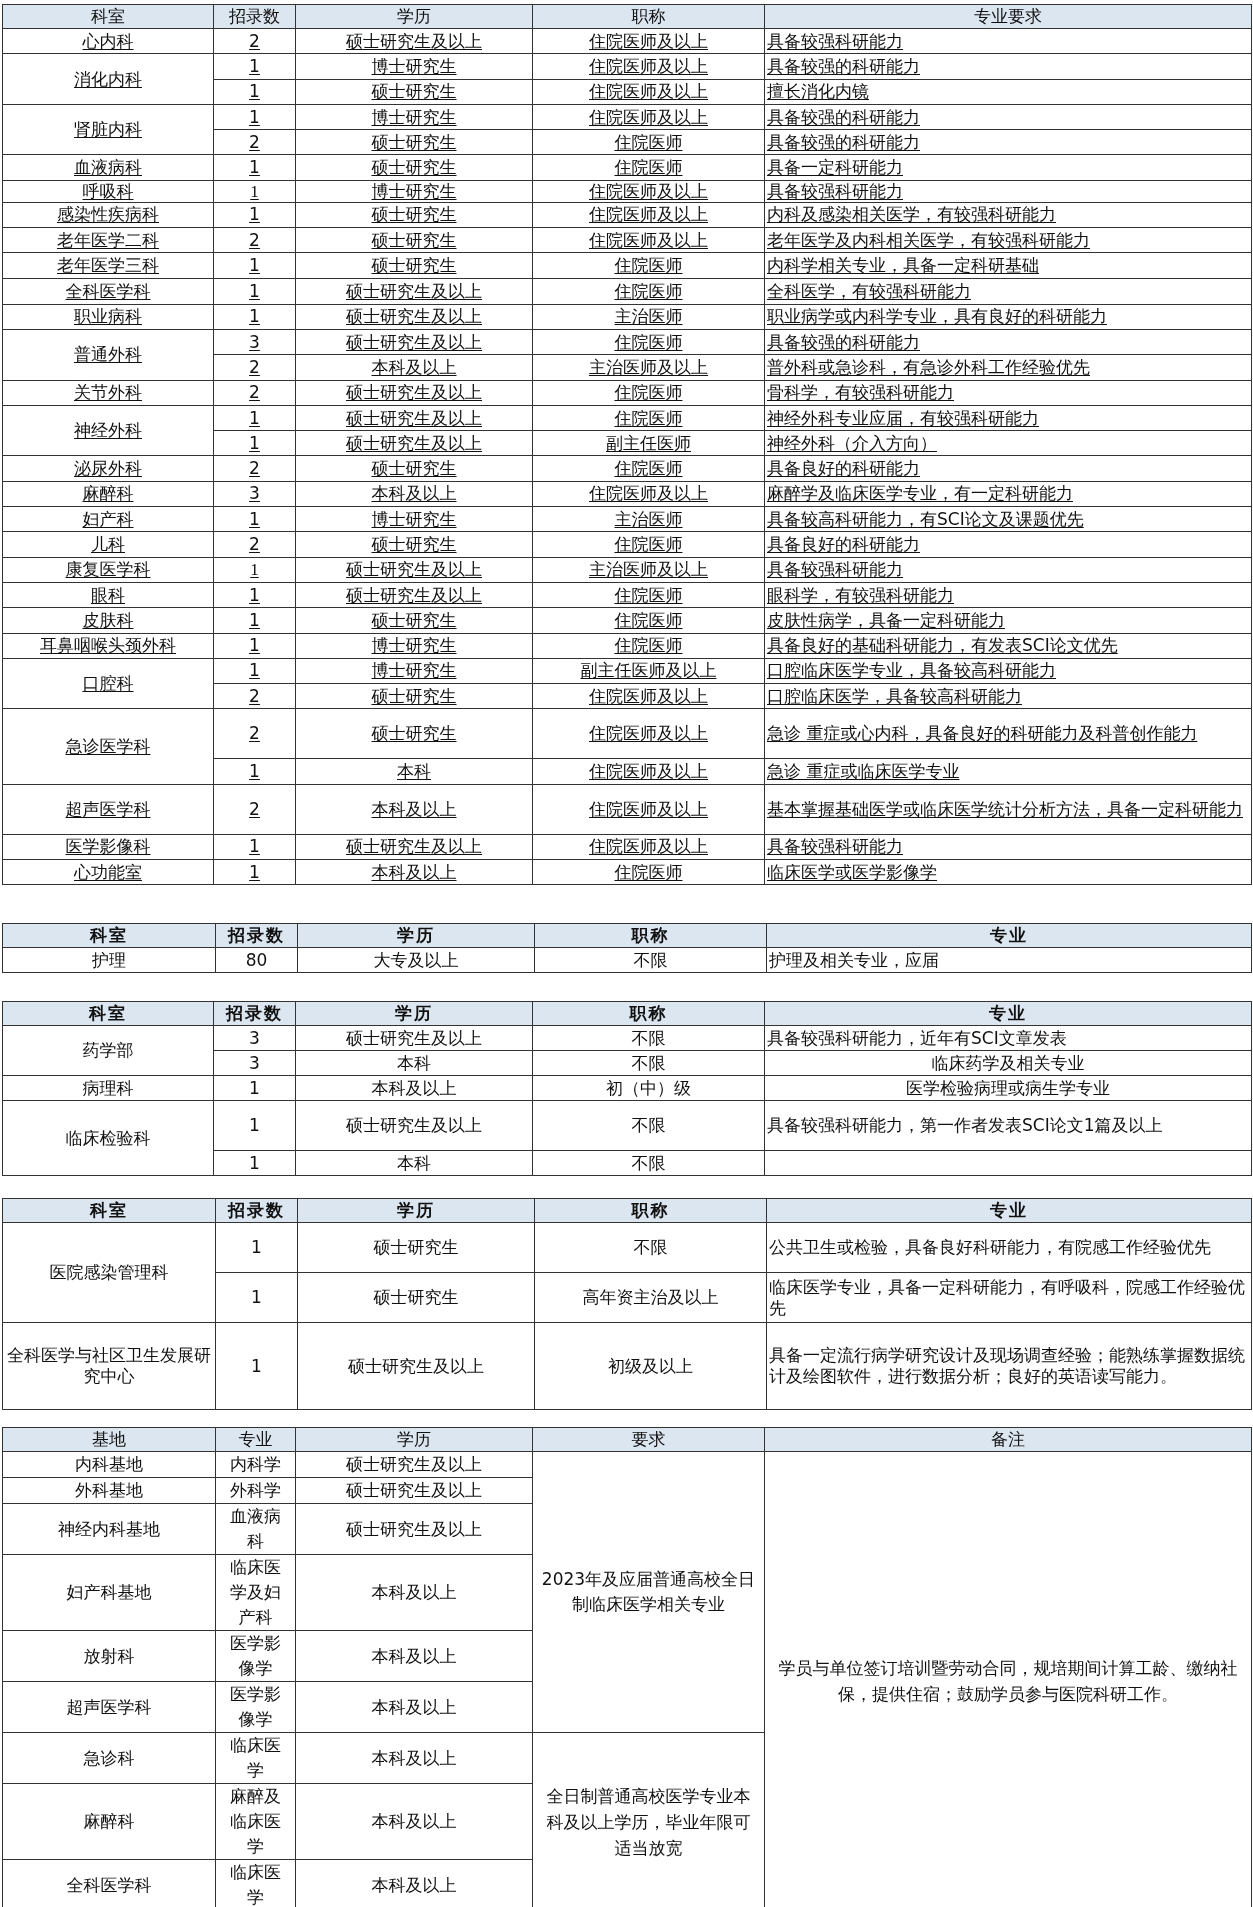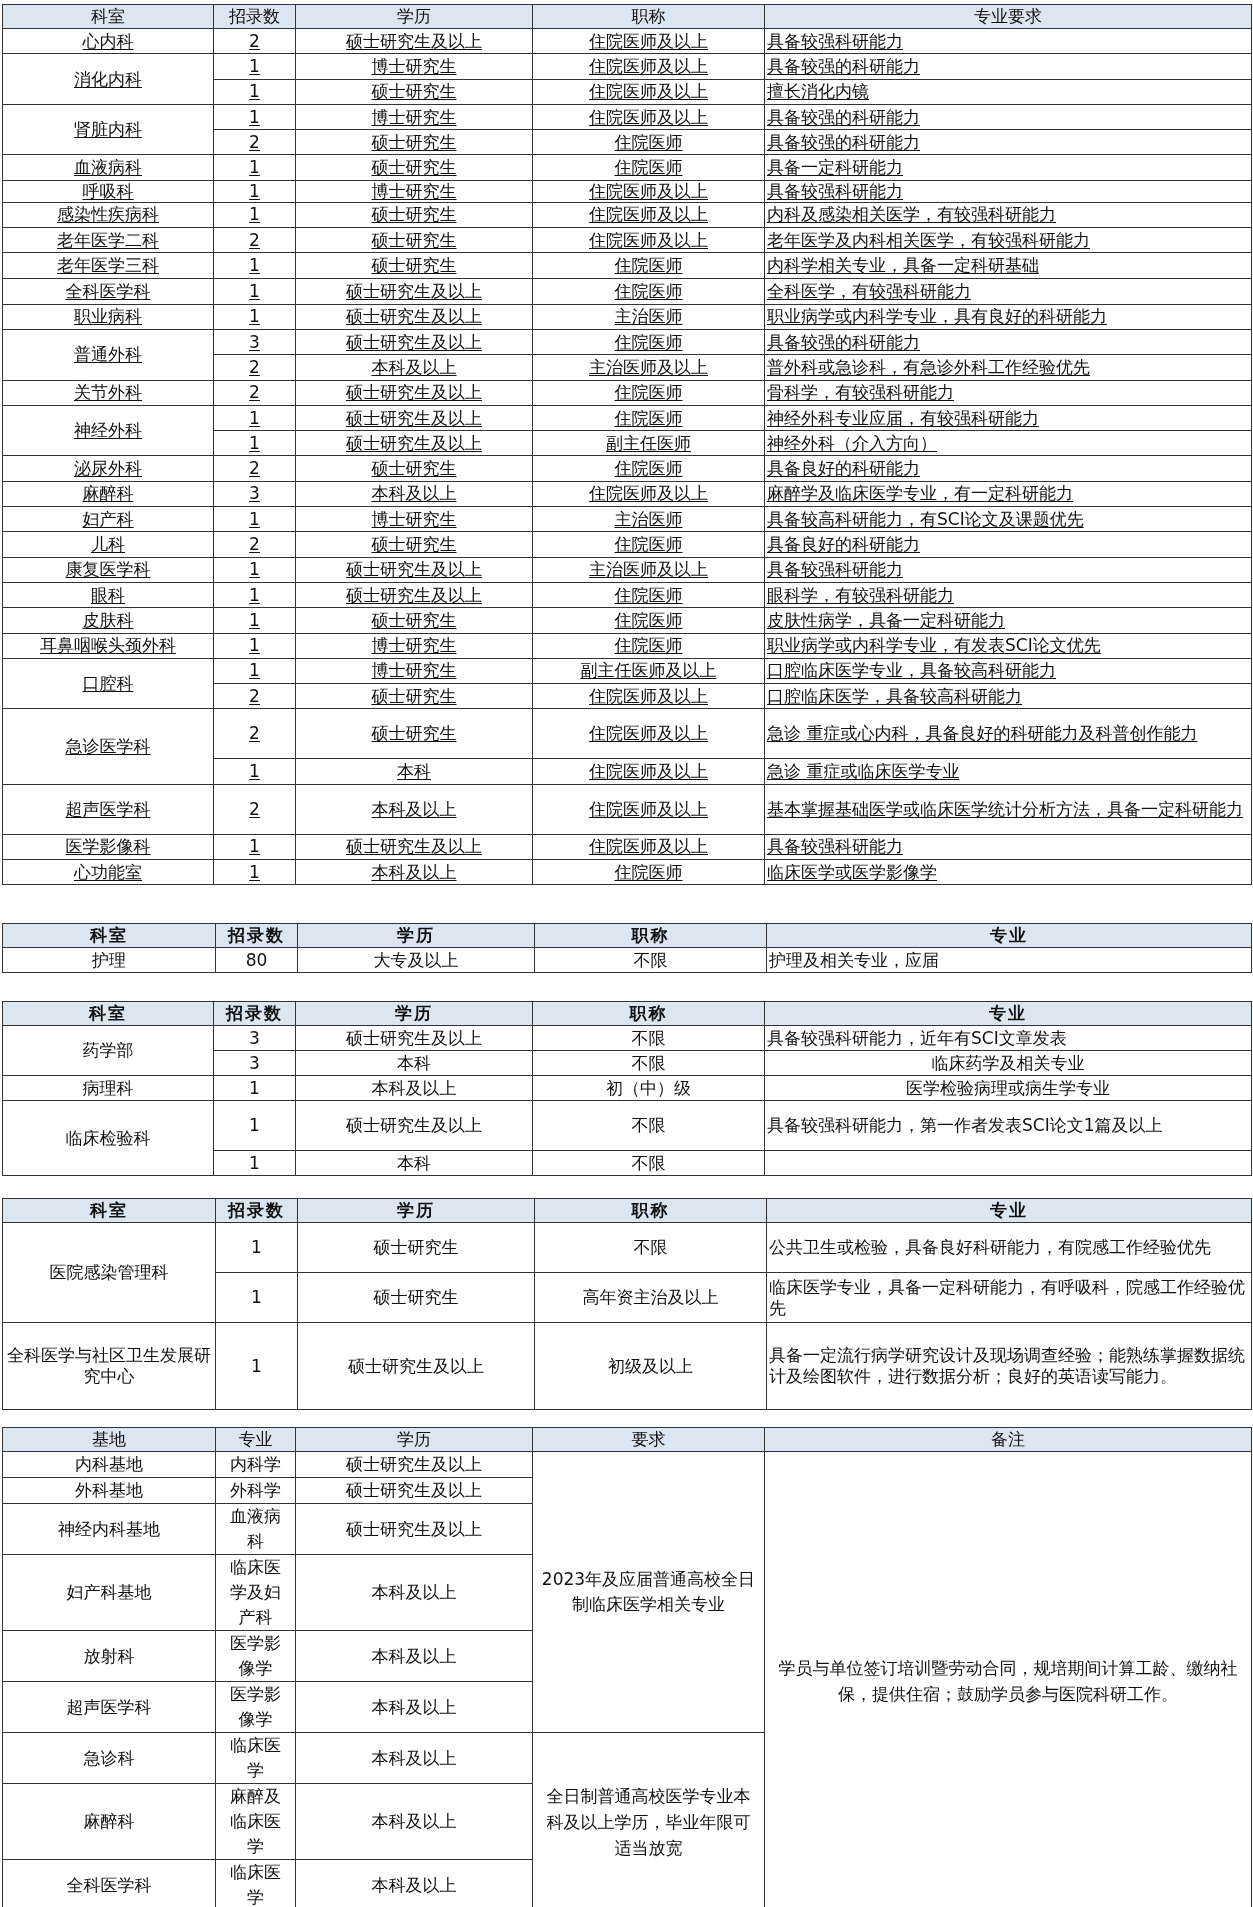--- a/index.html
+++ b/index.html
@@ -70,21 +70,21 @@
           <td class="c"><span class="t">住院医师</span></td>
           <td class="l"><span class="t">具备较强的科研能力</span></td>
         </tr>
         <tr style="height: 25.3px;">
           <td class="c" rowspan="1"><span class="t">血液病科</span></td>
           <td class="c"><span class="t">1</span></td>
           <td class="c"><span class="t">硕士研究生</span></td>
           <td class="c"><span class="t">住院医师</span></td>
           <td class="l"><span class="t">具备一定科研能力</span></td>
         </tr>
-        <tr style="height: 22px;">
+        <tr style="height: 22px; font-family: Liberation Serif, serif;">
           <td class="c" rowspan="1"><span class="t">呼吸科</span></td>
           <td class="c"><span class="t">1</span></td>
           <td class="c"><span class="t">博士研究生</span></td>
           <td class="c"><span class="t">住院医师及以上</span></td>
           <td class="l"><span class="t">具备较强科研能力</span></td>
         </tr>
         <tr style="height: 25.3px;">
           <td class="c" rowspan="1"><span class="t">感染性疾病科</span></td>
           <td class="c"><span class="t">1</span></td>
           <td class="c"><span class="t">硕士研究生</span></td>
@@ -173,21 +173,21 @@
           <td class="c"><span class="t">主治医师</span></td>
           <td class="l"><span class="t">具备较高科研能力，有SCI论文及课题优先</span></td>
         </tr>
         <tr style="height: 25.3px;">
           <td class="c" rowspan="1"><span class="t">儿科</span></td>
           <td class="c"><span class="t">2</span></td>
           <td class="c"><span class="t">硕士研究生</span></td>
           <td class="c"><span class="t">住院医师</span></td>
           <td class="l"><span class="t">具备良好的科研能力</span></td>
         </tr>
-        <tr style="height: 25.3px;">
+        <tr style="height: 25.3px; font-family: Liberation Serif, serif;">
           <td class="c" rowspan="1"><span class="t">康复医学科</span></td>
           <td class="c"><span class="t">1</span></td>
           <td class="c"><span class="t">硕士研究生及以上</span></td>
           <td class="c"><span class="t">主治医师及以上</span></td>
           <td class="l"><span class="t">具备较强科研能力</span></td>
         </tr>
         <tr style="height: 25.3px;">
           <td class="c" rowspan="1"><span class="t">眼科</span></td>
           <td class="c"><span class="t">1</span></td>
           <td class="c"><span class="t">硕士研究生及以上</span></td>
@@ -199,21 +199,21 @@
           <td class="c"><span class="t">1</span></td>
           <td class="c"><span class="t">硕士研究生</span></td>
           <td class="c"><span class="t">住院医师</span></td>
           <td class="l"><span class="t">皮肤性病学，具备一定科研能力</span></td>
         </tr>
         <tr style="height: 25.3px;">
           <td class="c" rowspan="1"><span class="t">耳鼻咽喉头颈外科</span></td>
           <td class="c"><span class="t">1</span></td>
           <td class="c"><span class="t">博士研究生</span></td>
           <td class="c"><span class="t">住院医师</span></td>
-          <td class="l"><span class="t">职业病学或内科学专业，有发表SCI论文优先</span></td>
+          <td class="l"><span class="t">具备良好的基础科研能力，有发表SCI论文优先</span></td>
         </tr>
         <tr style="height: 25.3px;">
           <td class="c" rowspan="2"><span class="t">口腔科</span></td>
           <td class="c"><span class="t">1</span></td>
           <td class="c"><span class="t">博士研究生</span></td>
           <td class="c"><span class="t">副主任医师及以上</span></td>
           <td class="l"><span class="t">口腔临床医学专业，具备较高科研能力</span></td>
         </tr>
         <tr style="height: 25.3px;">
           <td class="c"><span class="t">2</span></td>

